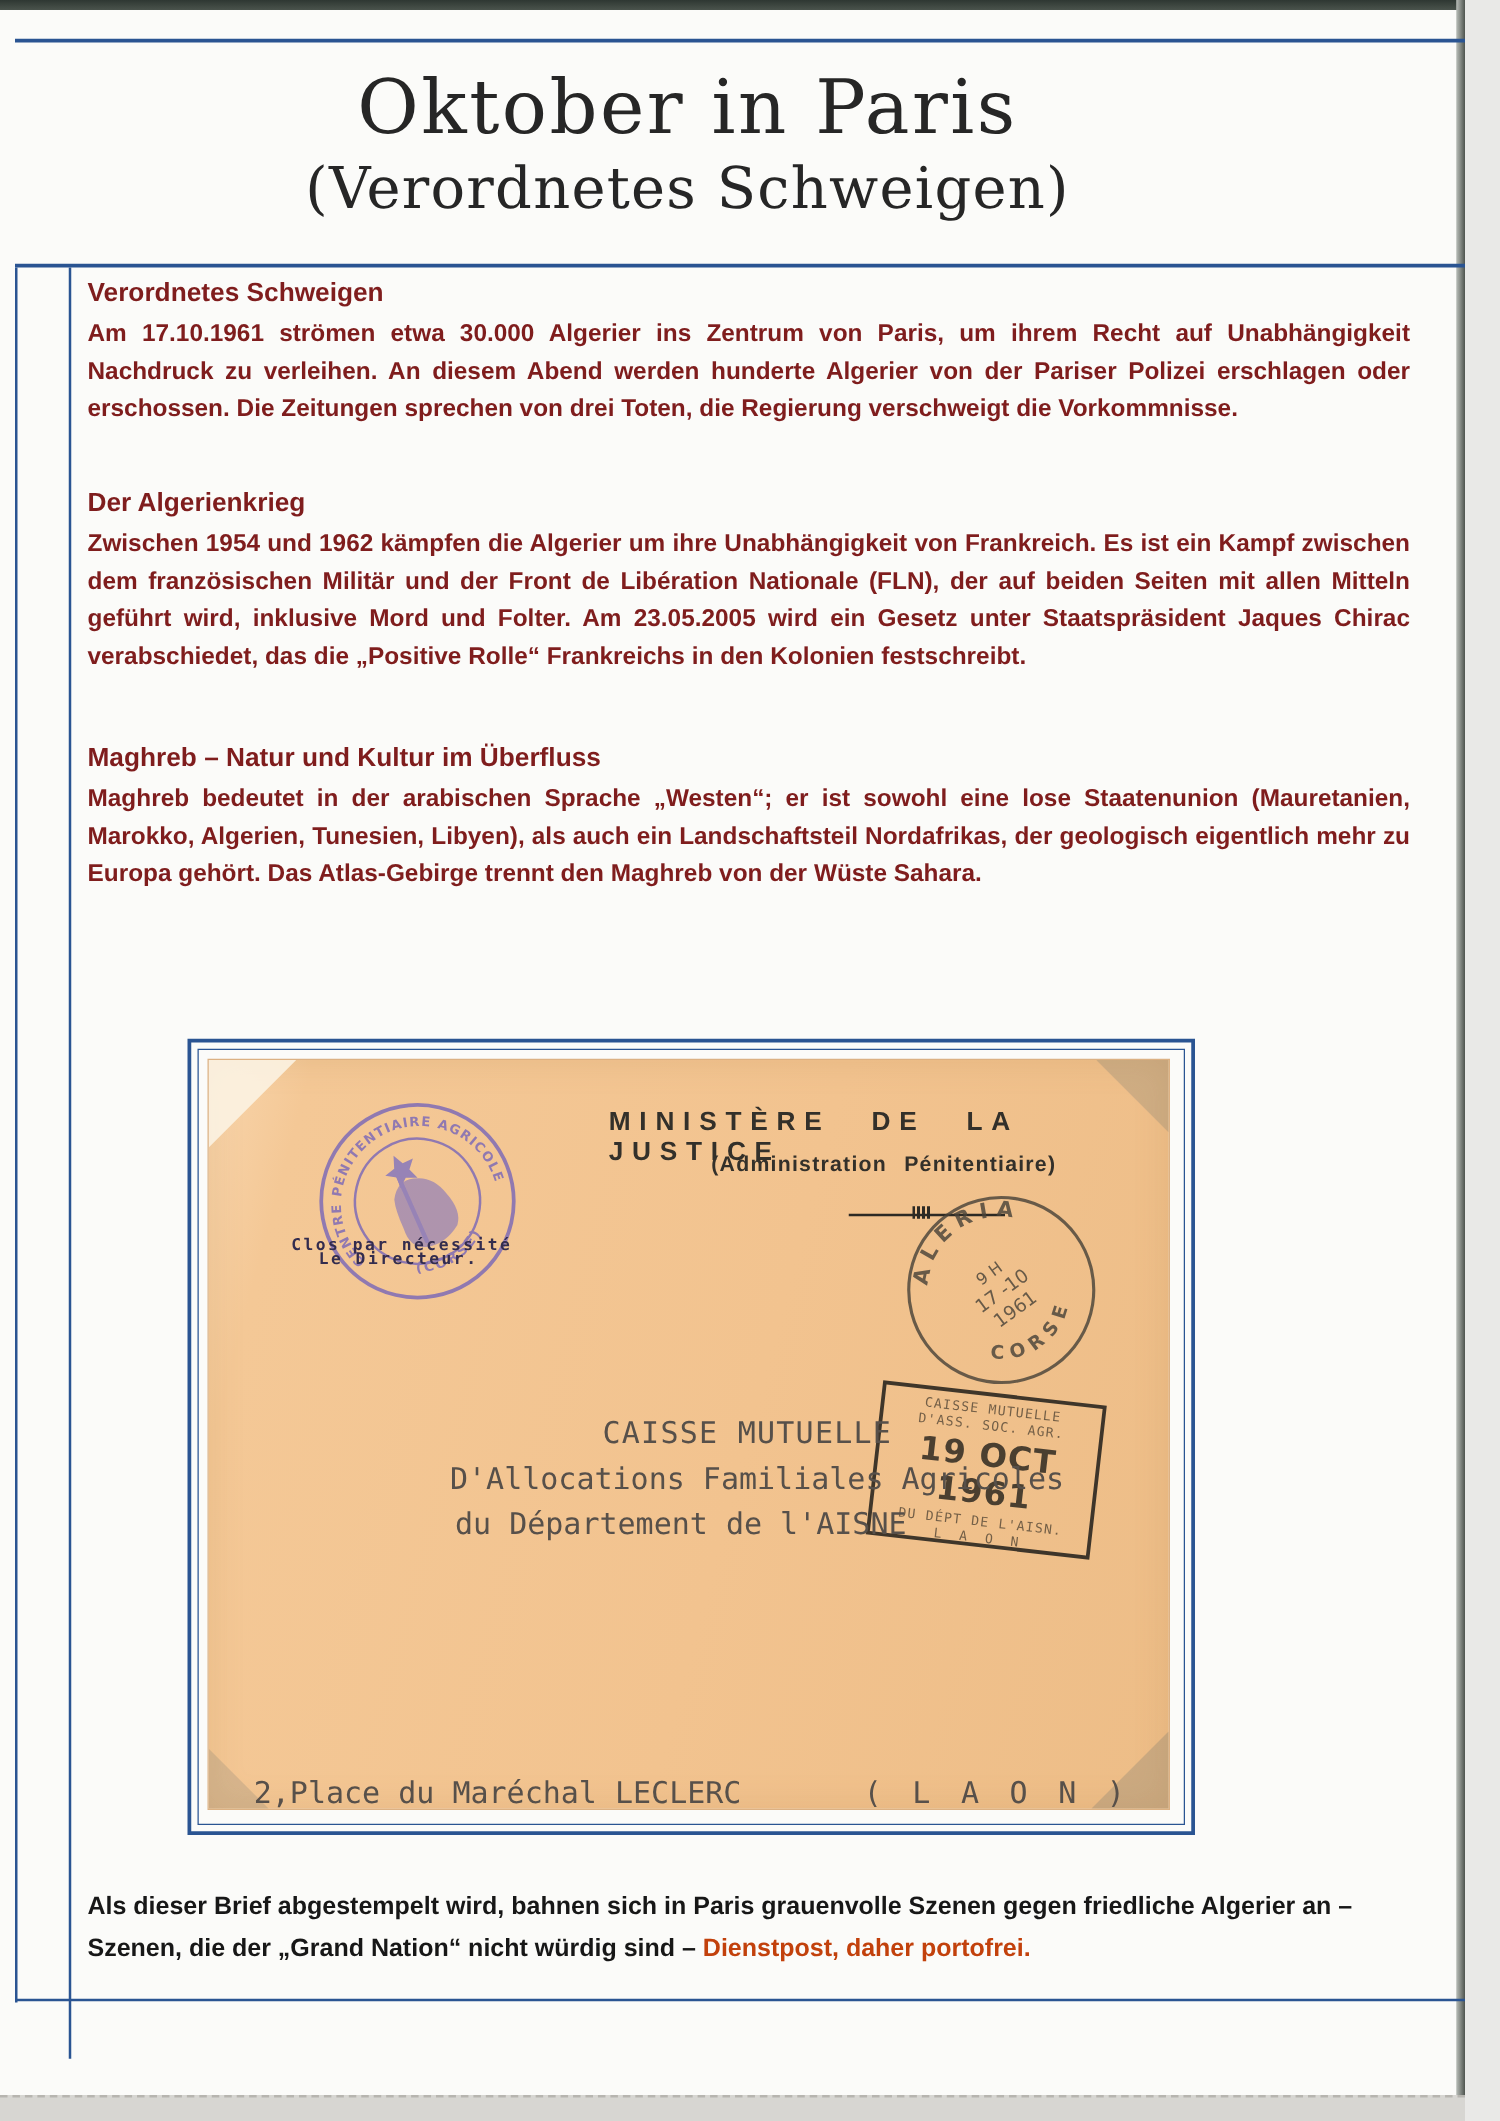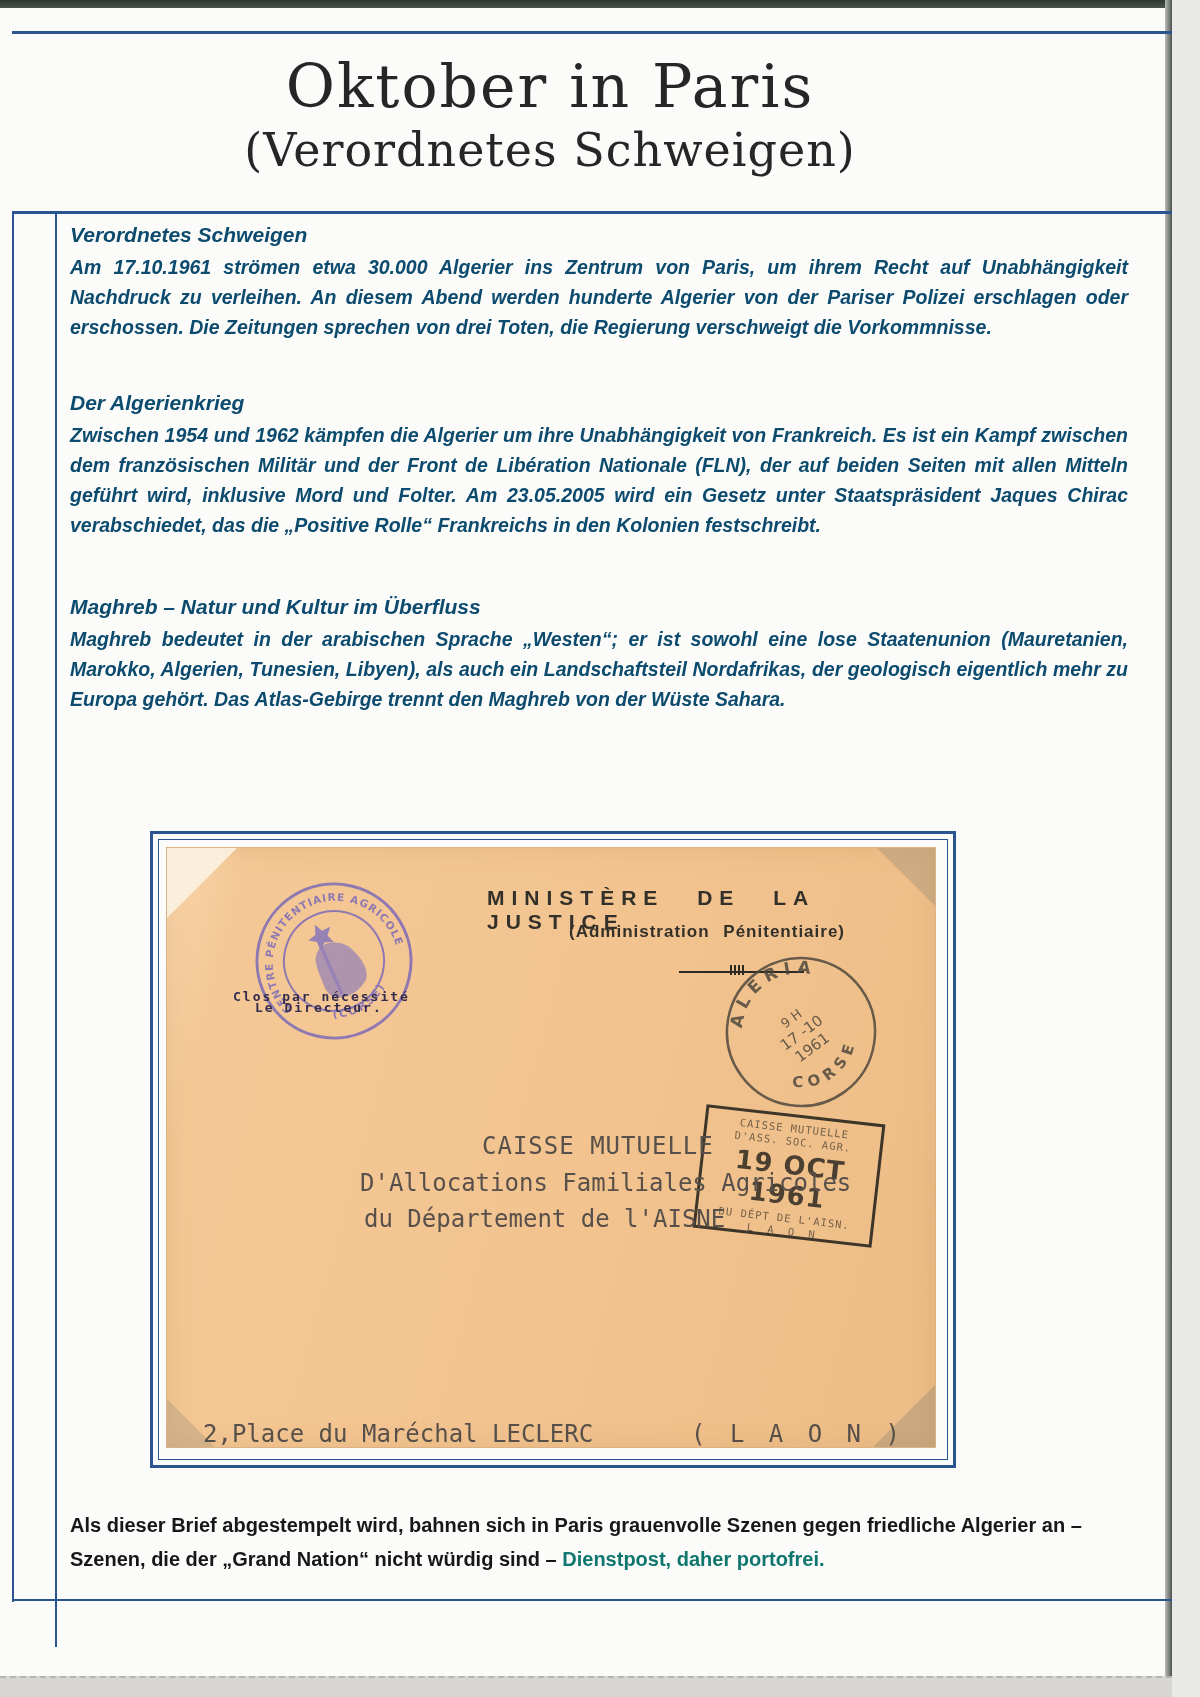--- a/index.html
+++ b/index.html
@@ -18,21 +18,21 @@
   #hr2{left:12px;top:211px;width:1180px;height:3px;}
   #hr3{left:12px;top:1599px;width:1176px;height:2px;}
   #vl-outer{left:12px;top:214px;width:2px;height:1388px;}
   #vl-inner{left:55px;top:214px;width:2px;height:1433px;}
   
   .title-wrap{position:absolute;top:50px;left:20px;width:1060px;text-align:center;color:#262626;
               font-family:"DejaVu Serif","Liberation Serif",serif;}
   .title-1{font-size:60px;line-height:72px;letter-spacing:2px;}
   .title-2{font-size:46px;line-height:56px;letter-spacing:1px;}
   
-  .section{position:absolute;left:70px;width:1058px;color:#0c4a6e;font-weight:bold;font-style:italic;}
+  .section{position:absolute;left:70px;width:1058px;color:#7f1d1d;font-weight:bold;}
   .section h3{margin:0 0 3px 0;font-size:21px;line-height:28px;}
   .section p{margin:0;font-size:19.5px;line-height:30px;text-align:justify;}
   #sec-1{top:221px;} #sec-2{top:389px;} #sec-3{top:593px;}
   
   #frame{position:absolute;left:150px;top:831px;width:800px;height:631px;border:3px solid #2a5492;}
   .frame-inner{position:absolute;inset:5px;border:1px solid #2a5492;}
   #envelope{position:absolute;left:13px;top:13px;width:768px;height:599px;
             background:linear-gradient(105deg,#f8d5ac 0%,#f4c896 9%,#f2c38f 55%,#edbd87 100%);
             border:1px solid #dcb183;box-shadow:inset 0 0 28px rgba(170,120,60,.18);}
   .corner{position:absolute;}
@@ -72,21 +72,21 @@
   
   .typed{position:absolute;font-family:"DejaVu Sans Mono",monospace;color:#57504a;font-size:24px;}
   #addr-1{left:315px;top:284px;letter-spacing:1px;}
   #addr-2{left:193px;top:321px;}
   #addr-3{left:197px;top:357px;}
   #street{left:36px;top:572px;}
   #city{left:524px;top:572px;letter-spacing:5px;}
   
   .caption{position:absolute;left:70px;top:1508px;width:1060px;text-align:left;
            font-weight:bold;font-size:20px;line-height:34px;color:#171717;}
-  .caption .red{color:#0f766e;}
+  .caption .red{color:#c2410c;}
 </style>
 </head>
 <body>
 
 <div id="scan">
 
   <div class="band-top"></div>
   <div class="strip-right"></div>
 
   <div class="rule" id="hr1"></div>

